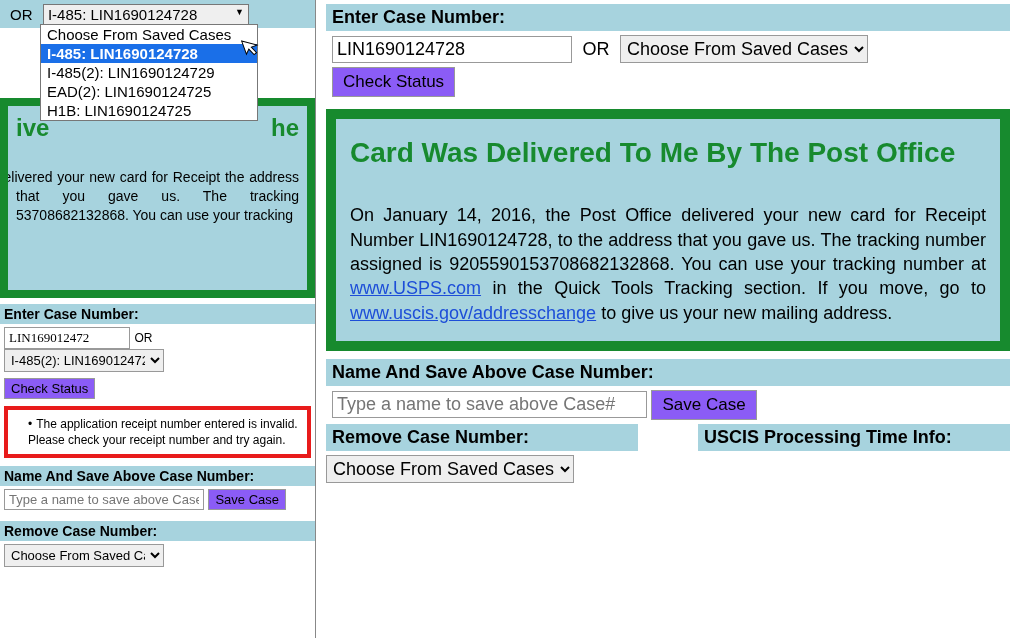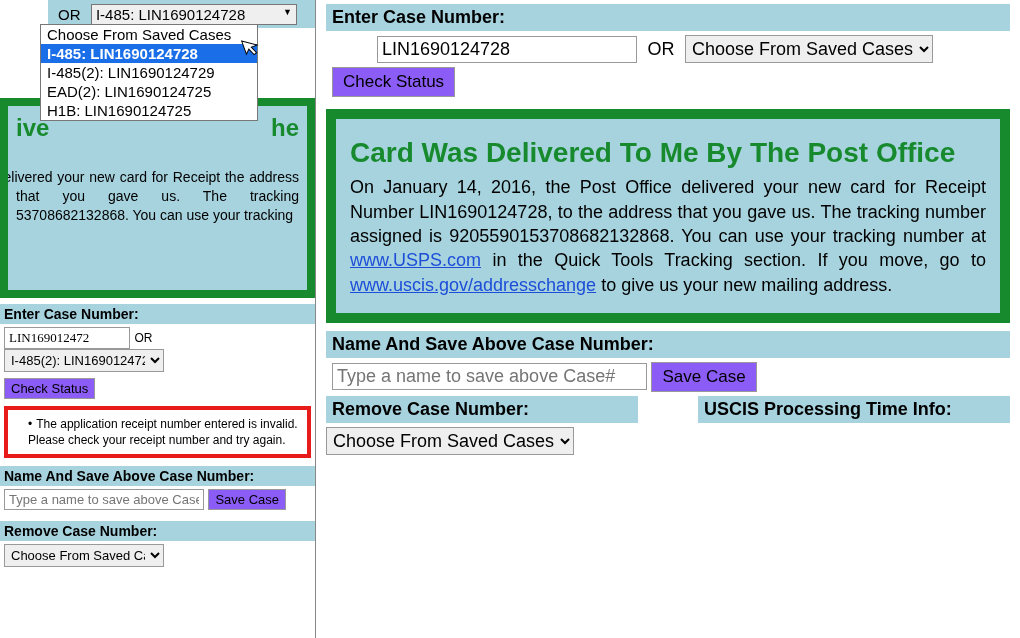--- a/index.html
+++ b/index.html
@@ -71,21 +71,21 @@
     background: #a7d3de;
     padding: 16px 14px;
     margin: 8px 0;
   }
   .status-title {
     color: #178a2e;
     font-weight: bold;
     font-size: 28px;
     line-height: 1.3;
     text-align: justify;
-    margin-bottom: 4px;
+    margin-bottom: 32px;
   }
   .status-body {
     font-size: 18px;
     color: #000;
     line-height: 1.35;
     text-align: justify;
   }
   .status-body a { color: #1d4ed8; }
 
   
@@ -186,21 +186,21 @@
   .flex-two { display: flex; gap: 60px; }
   .flex-two > div { flex: 1; }
 </style>
 </head>
 <body>
 
 <div class="container">
 
   <div class="left-col">
 
-    <div class="l-top" style="position:relative;height:28px;margin-left:48px;">
+    <div class="l-top" style="position:relative;height:28px;">
       <span class="or-label" style="font-size:15px;">OR</span>
       <span class="l-dd-wrap">
         <span class="l-dd-closed">I-485: LIN1690124728</span>
       </span>
     </div>
 
     <div class="l-dd-open">
       <div class="opt">Choose From Saved Cases</div>
       <div class="opt sel">I-485: LIN1690124728</div>
       <div class="opt">I-485(2): LIN1690124729</div>
@@ -249,21 +249,21 @@
         <option>Choose From Saved Cases</option>
       </select>
     </div>
 
   </div>
 
   <div class="right-col">
 
     <div class="blue-bar">Enter Case Number:</div>
     <div class="row">
-      <input type="text" style="width: 260px; margin-left: 45px;" value="LIN1690124728">
+      <input type="text" style="width: 240px;" value="LIN1690124728">
       <span class="or-label">OR</span>
       <select>
         <option>Choose From Saved Cases</option>
       </select>
     </div>
     <div class="row" style="padding-top:0;">
       <button>Check Status</button>
     </div>
 
     <div class="status-box-outer">

